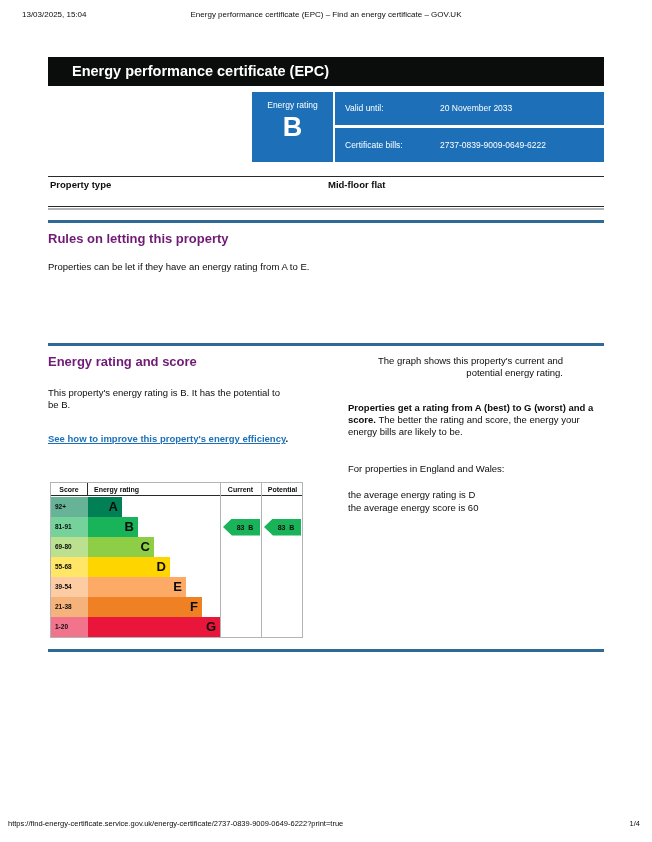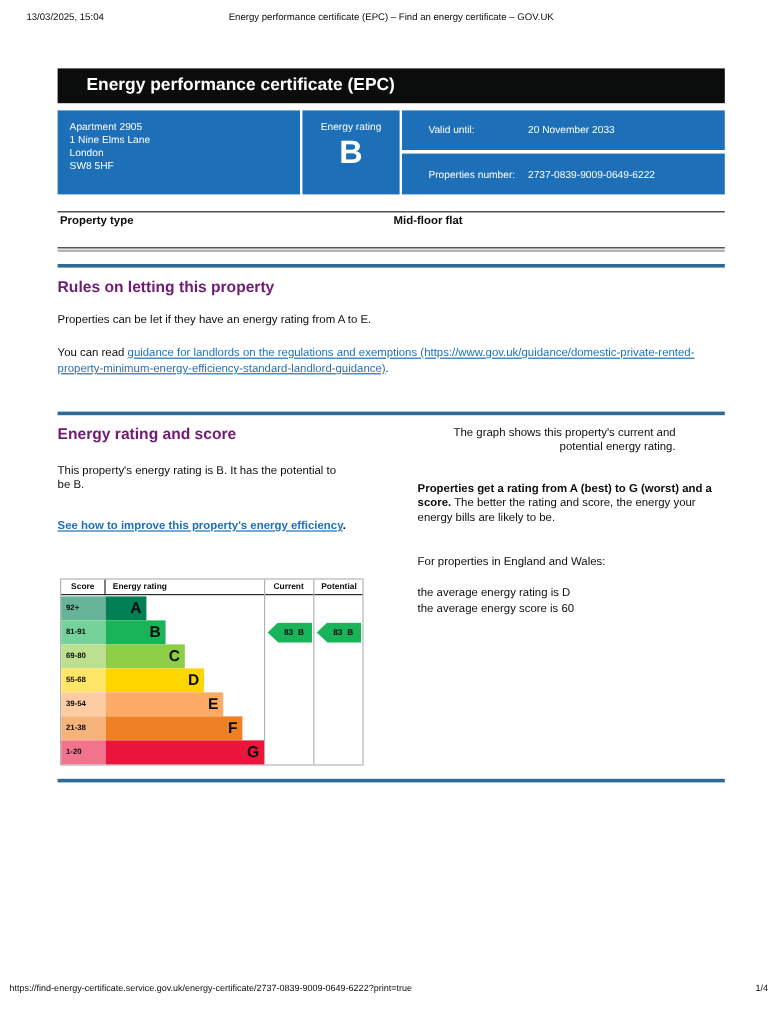--- a/index.html
+++ b/index.html
@@ -23,21 +23,21 @@
   }
 
   
   .blue-box { position:absolute; background:#1d70b8; color:#ffffff; }
   .address-box { left:48px; top:92px; width:202px; height:70px; padding:8px 10px; font-size:8.5px; line-height:11px; }
   .rating-box { left:252px; top:92px; width:81px; height:70px; text-align:center; }
   .rating-box .rating-label { font-size:8.5px; padding-top:8px; }
   .rating-box .rating-letter { font-size:27px; font-weight:700; line-height:34px; }
   .valid-box { left:335px; top:92px; width:269px; height:33px; font-size:8.5px; }
   .cert-box  { left:335px; top:128px; width:269px; height:34px; font-size:8.5px; }
-  .kv-label { position:absolute; left:10px; top:0; line-height:33px;margin-left:12px; }
+  .kv-label { position:absolute; left:10px; top:0; line-height:33px; }
   .cert-box .kv-label { line-height:34px; }
   .kv-value { position:absolute; left:105px; top:0; line-height:33px; }
   .cert-box .kv-value { line-height:34px; }
 
   
   .summary-row { position:absolute; left:48px; width:556px; height:15px; border-top:1px solid #2a2a2a; font-size:9.5px; font-weight:700; line-height:15px; }
   .summary-row .key { position:absolute; left:2px; }
   .summary-row .value { position:absolute; left:280px; }
   .summary-end { position:absolute; left:48px; top:206px; width:556px; border-top:1px solid #2a2a2a; }
 
@@ -89,54 +89,47 @@
 </head>
 <body>
 
 <div class="page">
 
   <div class="print-date">13/03/2025, 15:04</div>
   <div class="print-title">Energy performance certificate (EPC) – Find an energy certificate – GOV.UK</div>
 
   <div class="banner">Energy performance certificate (EPC)</div>
 
-  <div class="blue-box address-box">
-    <div>Apartment 2905</div>
-    <div>1 Nine Elms Lane</div>
-    <div>London</div>
-    <div>SW8 5HF</div>
-  </div>
 
   <div class="blue-box rating-box">
     <div class="rating-label">Energy rating</div>
     <div class="rating-letter">B</div>
   </div>
 
   <div class="blue-box valid-box">
     <span class="kv-label">Valid until:</span>
     <span class="kv-value">20 November 2033</span>
   </div>
 
   <div class="blue-box cert-box">
-    <span class="kv-label">Properties number:</span>
+    <span class="kv-label">Certificate bills:</span>
     <span class="kv-value">2737-0839-9009-0649-6222</span>
   </div>
 
   <div class="summary-row" style="top:176px;">
     <span class="key">Property type</span>
     <span class="value">Mid-floor flat</span>
   </div>
   <div class="summary-end"></div>
 
   <div class="rule-gray"></div>
   <div class="rule-blue rule-blue-1"></div>
 
   <h2 class="section-heading rules-heading">Rules on letting this property</h2>
   <p class="rules-p1">Properties can be let if they have an energy rating from A to E.</p>
-  <p class="rules-p2"><span>You can read </span><a class="govuk-link">guidance for landlords on the regulations and exemptions (https://www.gov.uk/guidance/domestic-private-rented-property-minimum-energy-efficiency-standard-landlord-guidance)</a><span>.</span></p>
 
   <div class="rule-blue rule-blue-2"></div>
 
   <div class="col-left">
     <h2 class="section-heading">Energy rating and score</h2>
     <p class="left-p">This property's energy rating is B. It has the potential to be B.</p>
     <p class="left-link"><a class="govuk-link">See how to improve this property's energy efficiency</a><span>.</span></p>
   </div>
 
   <div class="col-right">

